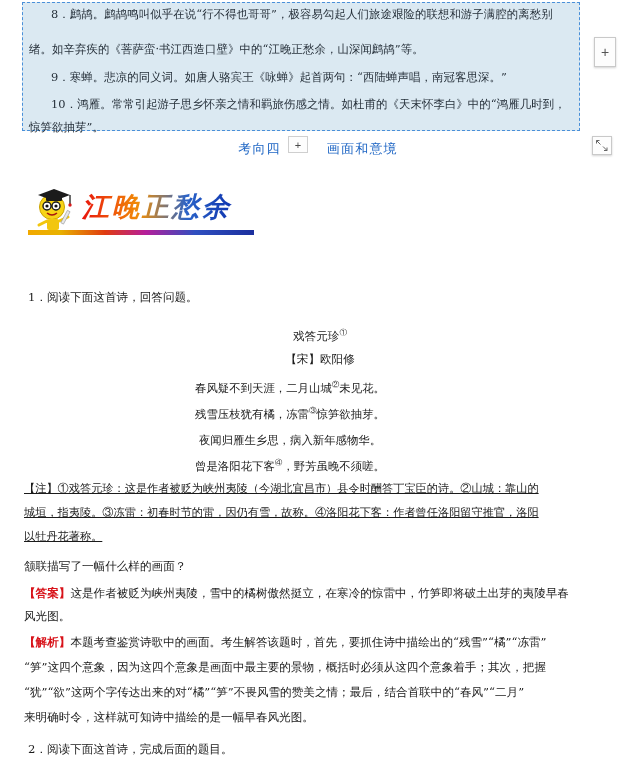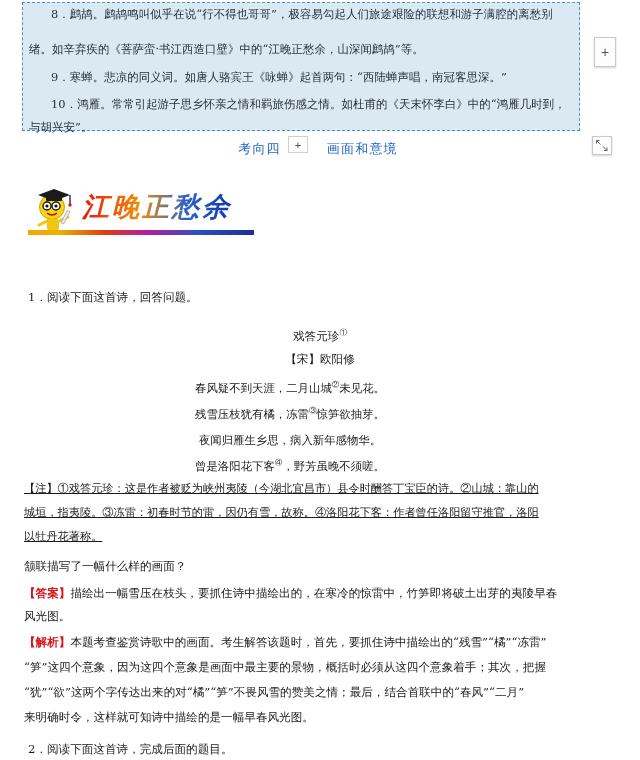--- a/index.html
+++ b/index.html
@@ -137,21 +137,21 @@
 </head>
 <body>
 
 <div id="page">
 
   <div class="selection-block">
     <div class="sel-line sl1">8．鹧鸪。鹧鸪鸣叫似乎在说“行不得也哥哥”，极容易勾起人们旅途艰险的联想和游子满腔的离愁别</div>
     <div class="sel-line sl2">绪。如辛弃疾的《菩萨蛮·书江西造口壁》中的“江晚正愁余，山深闻鹧鸪”等。</div>
     <div class="sel-line sl3">9．寒蝉。悲凉的同义词。如唐人骆宾王《咏蝉》起首两句：“西陆蝉声唱，南冠客思深。”</div>
     <div class="sel-line sl4">10．鸿雁。常常引起游子思乡怀亲之情和羁旅伤感之情。如杜甫的《天末怀李白》中的“鸿雁几时到，</div>
-    <div class="sel-line sl5">与胡兴安”。</div>
+    <div class="sel-line sl5">惊笋欲抽芽”。</div>
   </div>
 
   <div class="handle handle-add">+</div>
   <div class="handle handle-expand">
     <svg width="14" height="13" viewBox="0 0 14 13">
       <path d="M1.5 4.5 L1.5 1.5 L4.5 1.5" fill="none" stroke="#666" stroke-width="1"></path>
       <path d="M1.5 1.5 L5.5 5.5" fill="none" stroke="#666" stroke-width="1"></path>
       <path d="M12 8.5 L12 11.5 L9 11.5" fill="none" stroke="#666" stroke-width="1"></path>
       <path d="M12 11.5 L8 7.5" fill="none" stroke="#666" stroke-width="1"></path>
     </svg>
@@ -193,21 +193,21 @@
   <div class="doc-line poem-line" style="top:359px"><span>残雪压枝犹有橘，冻雷</span><span class="sup">③</span><span>惊笋欲抽芽。</span></div>
   <div class="doc-line poem-line" style="top:385px"><span>夜闻归雁生乡思，病入新年感物华。</span><span class="sup"></span><span></span></div>
   <div class="doc-line poem-line" style="top:411px"><span>曾是洛阳花下客</span><span class="sup">④</span><span>，野芳虽晚不须嗟。</span></div>
 
   <div class="doc-line note-line" style="top:437px;left:24px">【注】①戏答元珍：这是作者被贬为峡州夷陵（今湖北宜昌市）县令时酬答丁宝臣的诗。②山城：靠山的</div>
   <div class="doc-line note-line" style="top:461px;left:24px">城垣，指夷陵。③冻雷：初春时节的雷，因仍有雪，故称。④洛阳花下客：作者曾任洛阳留守推官，洛阳</div>
   <div class="doc-line note-line" style="top:485px;left:24px">以牡丹花著称。</div>
 
   <div class="doc-line body-line" style="top:514px;left:24px">颔联描写了一幅什么样的画面？</div>
 
-  <div class="doc-line body-line" style="top:541px;left:24px"><span class="tag-red">【答案】</span><span class="ans-text">描绘出一幅雪压在枝头，要抓住诗中描绘出的，在寒冷的惊雷中，竹笋即将破土出芽的夷陵早春</span></div>
+  <div class="doc-line body-line" style="top:541px;left:24px"><span class="tag-red">【答案】</span><span class="ans-text">这是作者被贬为峡州夷陵，雪中的橘树傲然挺立，在寒冷的惊雷中，竹笋即将破土出芽的夷陵早春</span></div>
   <div class="doc-line body-line" style="top:564px;left:24px">风光图。</div>
 
   <div class="doc-line body-line" style="top:590px;left:24px"><span class="tag-red">【解析】</span><span class="exp-text">本题考查鉴赏诗歌中的画面。考生解答该题时，首先，要抓住诗中描绘出的“残雪”“橘”“冻雷”</span></div>
   <div class="doc-line body-line" style="top:615px;left:24px">“笋”这四个意象，因为这四个意象是画面中最主要的景物，概括时必须从这四个意象着手；其次，把握</div>
   <div class="doc-line body-line" style="top:640px;left:24px">“犹”“欲”这两个字传达出来的对“橘”“笋”不畏风雪的赞美之情；最后，结合首联中的“春风”“二月”</div>
   <div class="doc-line body-line" style="top:665px;left:24px">来明确时令，这样就可知诗中描绘的是一幅早春风光图。</div>
 
   <div class="doc-line q-num" style="top:697px">2．阅读下面这首诗，完成后面的题目。</div>
   <div class="doc-line centered" style="top:733px"><span>与胡兴安</span><span class="sup">①</span><span>夜别</span></div>
 

